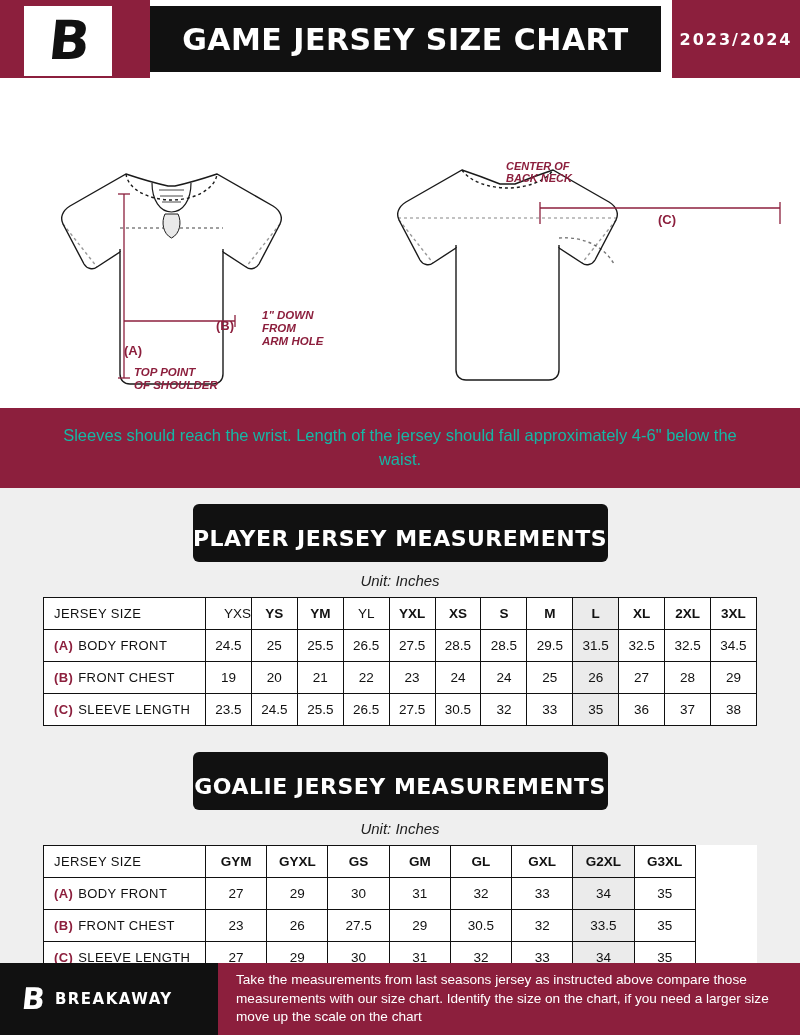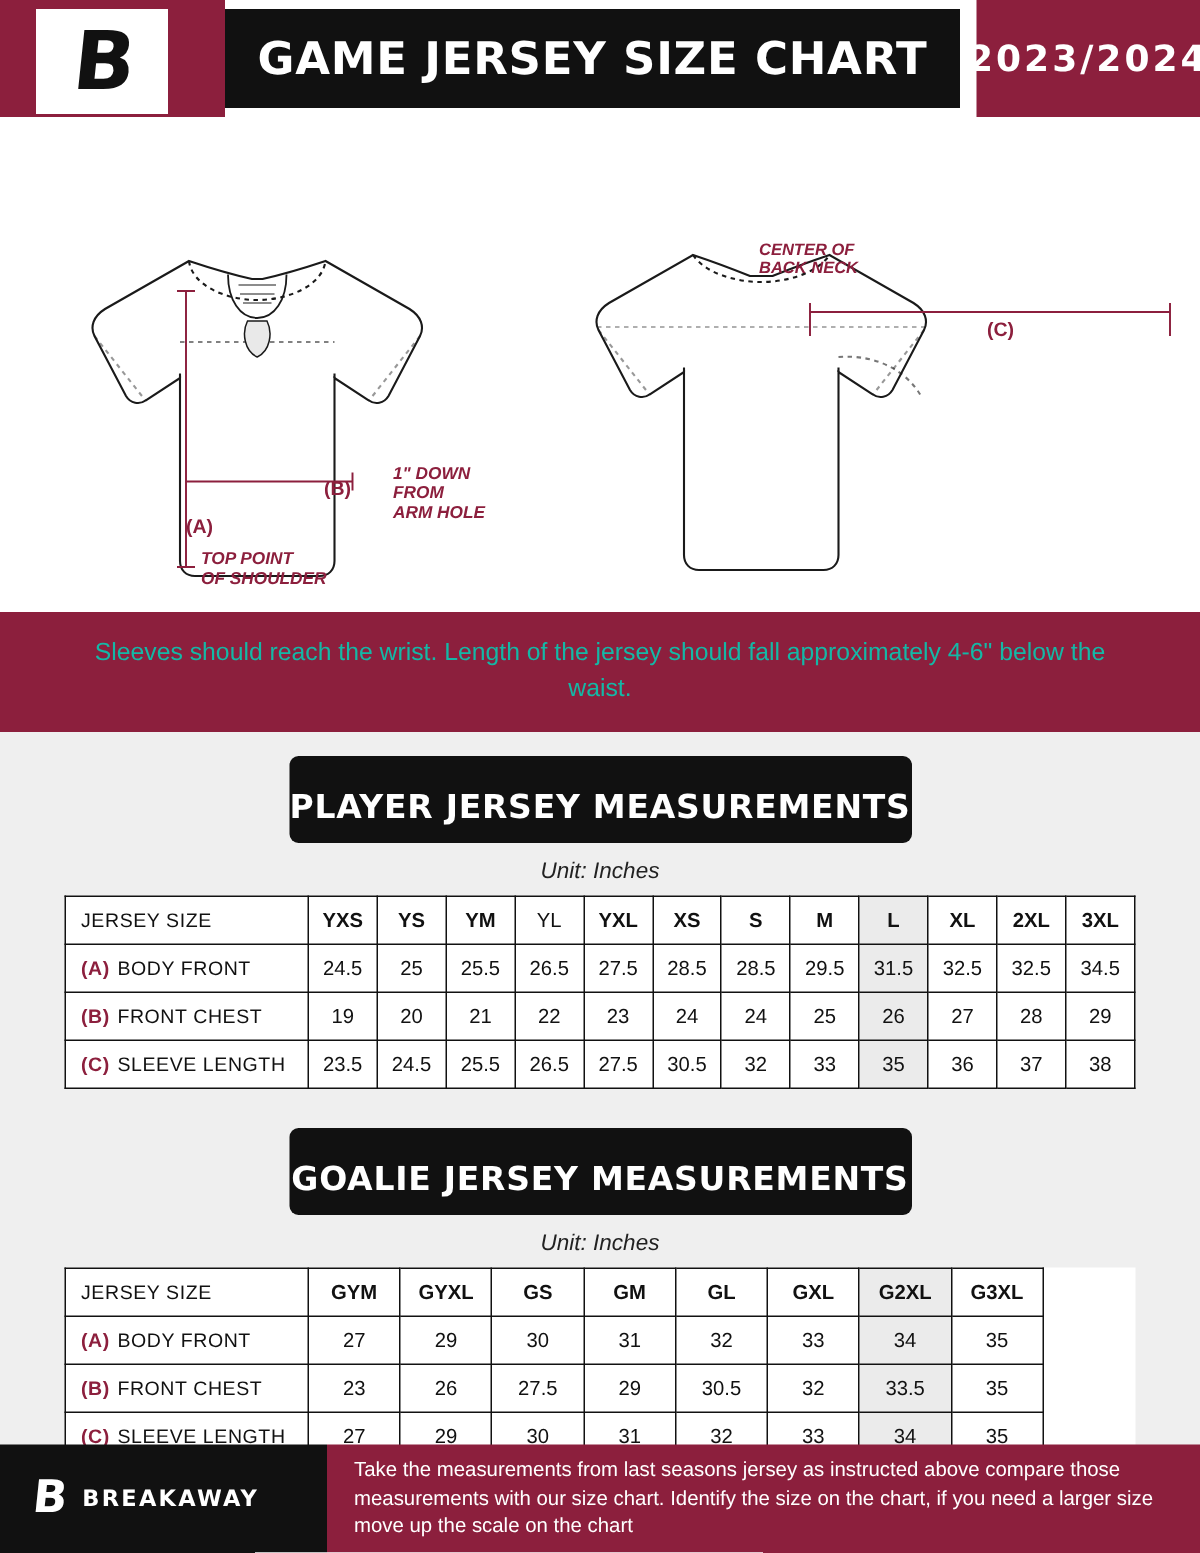--- a/index.html
+++ b/index.html
@@ -52,24 +52,24 @@
     display:flex; align-items:center; justify-content:center;
     margin:6px 11px 6px 0;
   }
   .hdr-title span {
     font-family:"DejaVu Sans", sans-serif;
     font-weight:bold;
     font-size:30px;
     letter-spacing:0.5px;
   }
   .hdr-year {
-    width:149px; background:#8c1f3d; color:#fff;
+    width:128px; background:#8c1f3d; color:#fff;
     display:flex; align-items:center; justify-content:center;
     font-family:"DejaVu Sans", sans-serif;
-    font-weight:bold; font-size:24px; letter-spacing:2px;
+    font-weight:bold; font-size:16px; letter-spacing:2px;
   }
 
   
   .diagram {
     position:relative; z-index:2;
     height:330px;
     background:#ffffff;
   }
   .diagram svg { display:block; }
 
@@ -244,21 +244,21 @@
 
 <div class="note">Sleeves should reach the wrist. Length of the jersey should fall approximately 4-6" below the waist.</div>
 
 <div class="section">
   <div class="sec-title">PLAYER JERSEY MEASUREMENTS</div>
   <div class="unit">Unit: Inches</div>
   <table class="player-table">
     <tbody id="player-tbody">
         <tr>
           <td class="lbl-cell">JERSEY SIZE</td>
-          <td style="font-weight: bold;">YXS</td>
+          <td style="font-weight: normal; text-align: right;">YXS</td>
           <td style="font-weight: bold;">YS</td>
           <td style="font-weight: bold;">YM</td>
           <td style="font-weight: normal;">YL</td>
           <td style="font-weight: bold;">YXL</td>
           <td style="font-weight: bold;">XS</td>
           <td style="font-weight: bold;">S</td>
           <td style="font-weight: bold;">M</td>
           <td class="hl" style="font-weight: bold;">L</td>
           <td style="font-weight: bold;">XL</td>
           <td style="font-weight: bold;">2XL</td>

